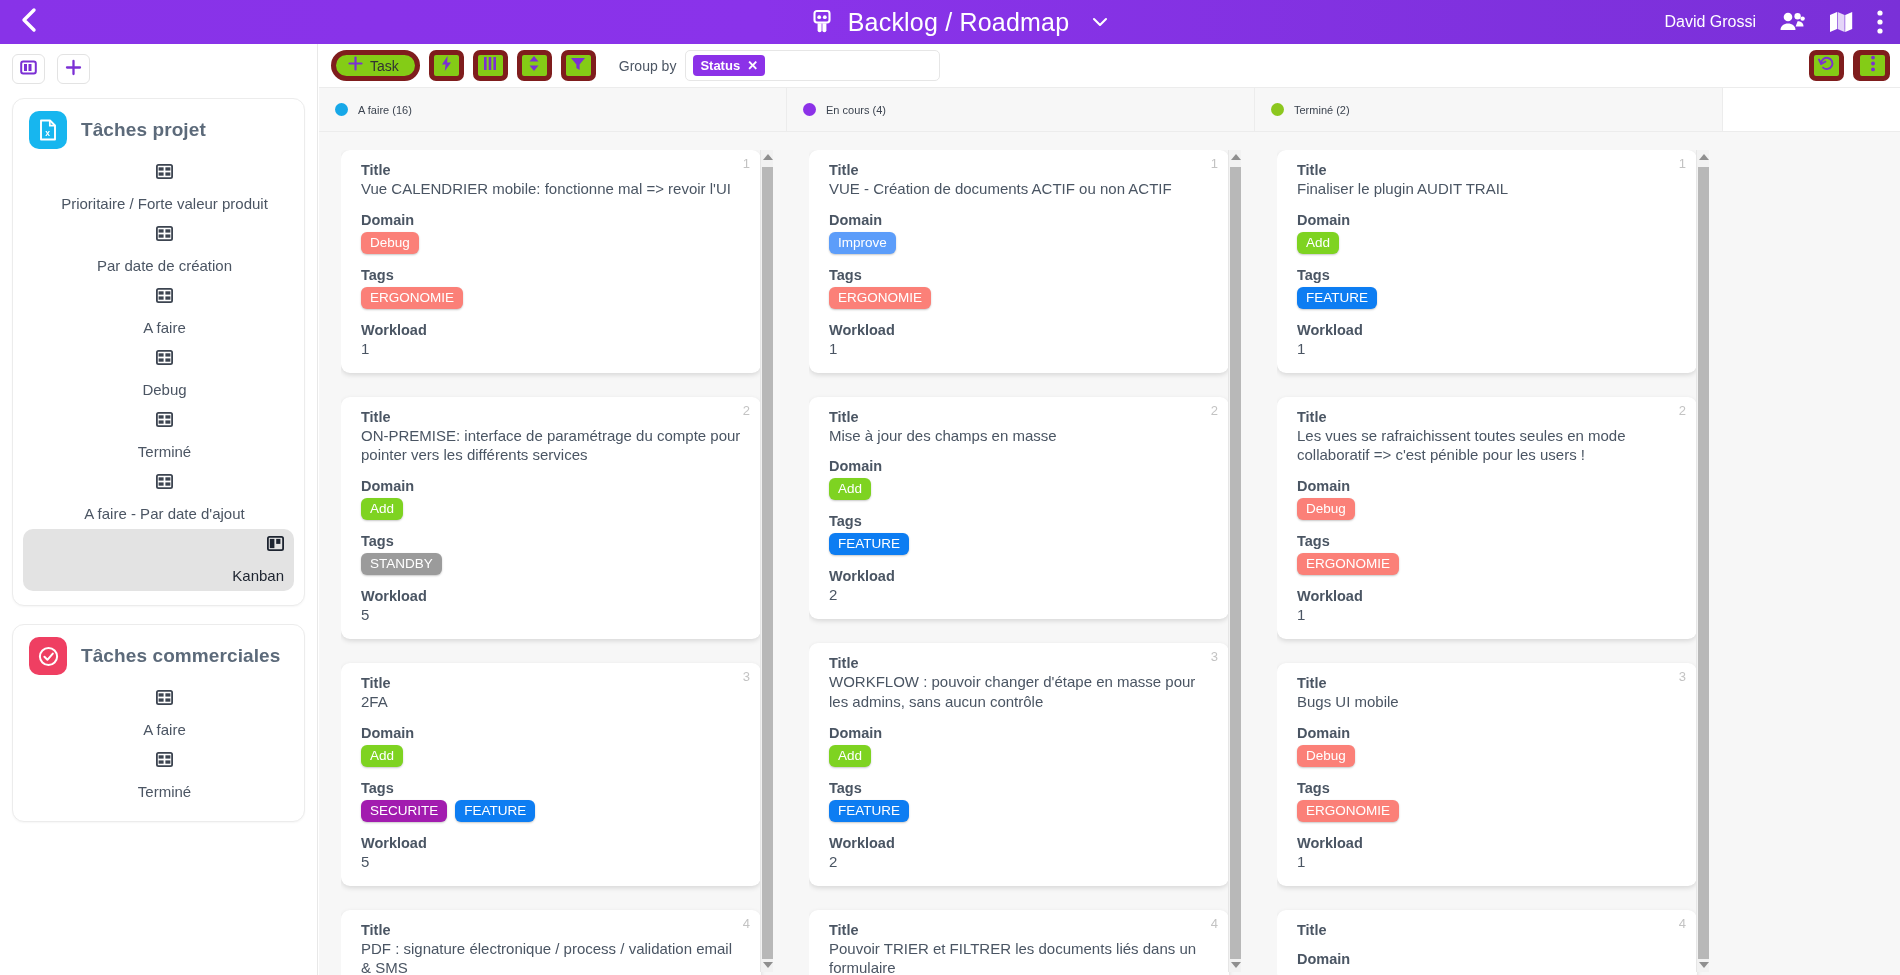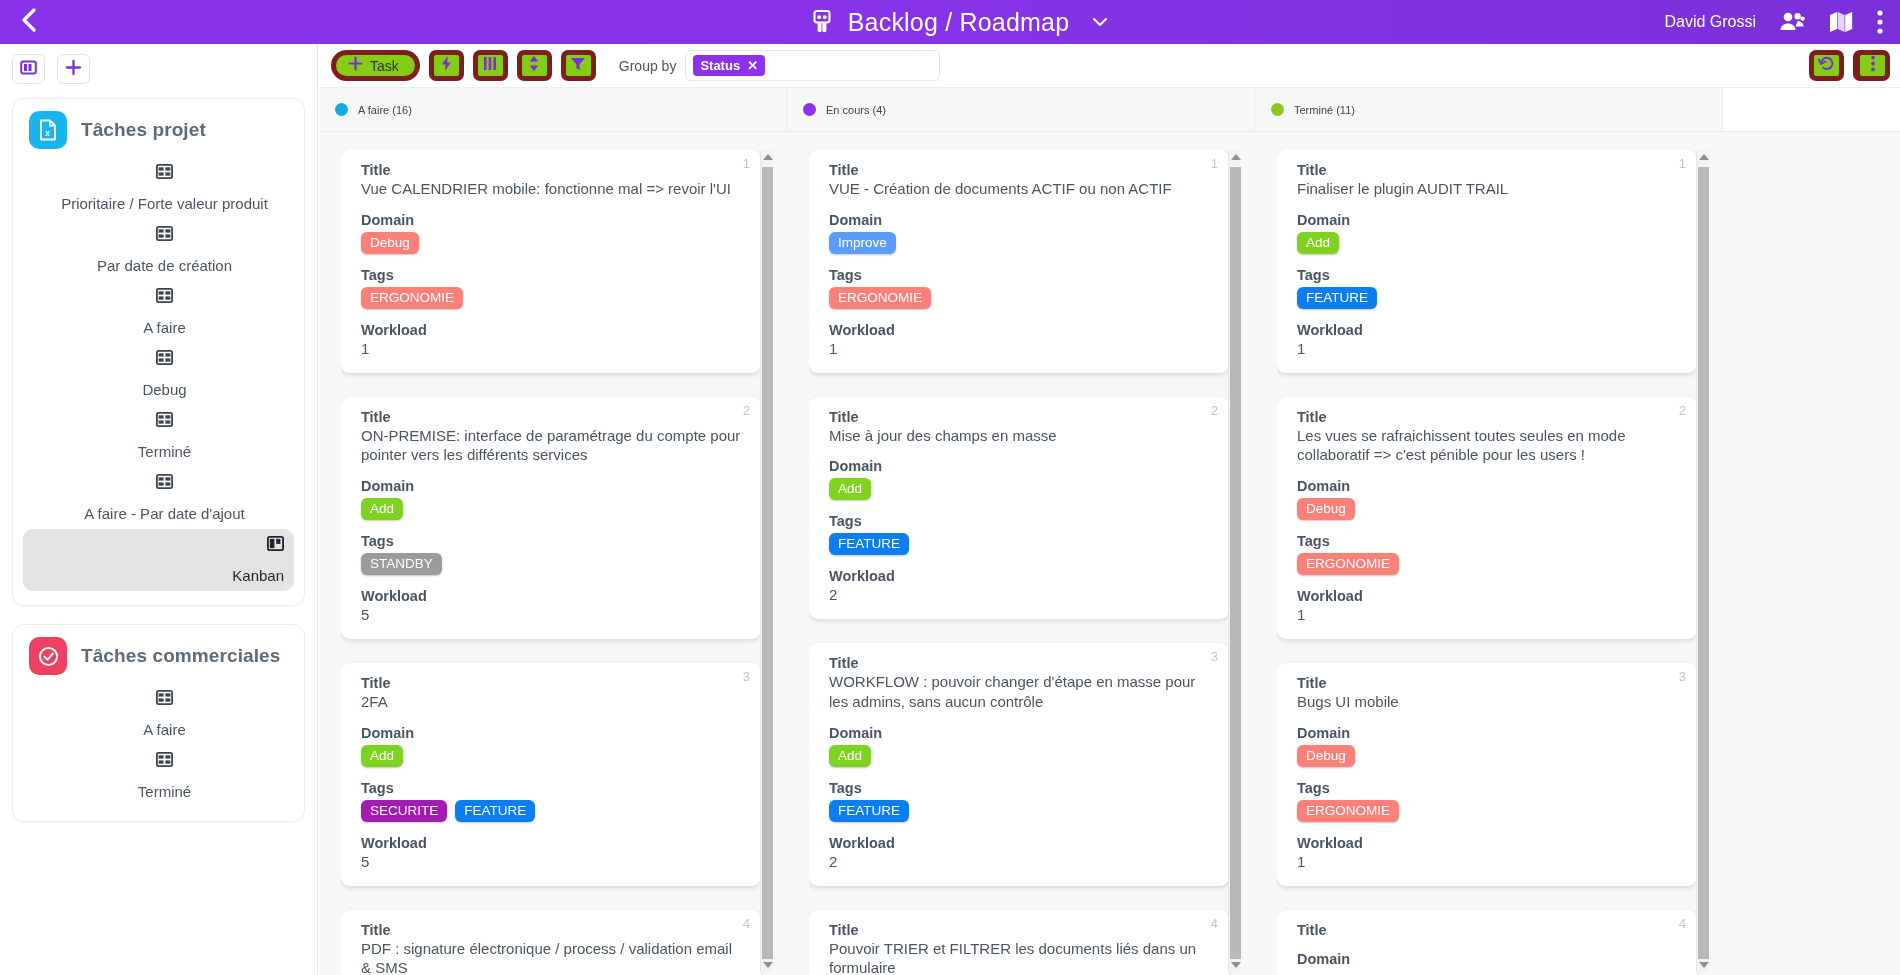--- a/index.html
+++ b/index.html
@@ -426,21 +426,21 @@
       <div class="col-head">
         <span class="dot" style="background:#17a8e8"></span>
         <span class="col-head-label">A faire (16)</span>
       </div>
       <div class="col-head">
         <span class="dot" style="background:#8c32e8"></span>
         <span class="col-head-label">En cours (4)</span>
       </div>
       <div class="col-head">
         <span class="dot" style="background:#8cc71e"></span>
-        <span class="col-head-label">Terminé (11)</span>
+        <span class="col-head-label">Terminé (2)</span>
       </div>
       <div class="head-filler"></div>
     </div>
   <div class="cols" id="board-cols">
       <div class="col">
         <div class="col-scroll">
           <div class="card">
             <span class="card-num">1</span>
             <div>
               <div class="fld-label">Title</div>

